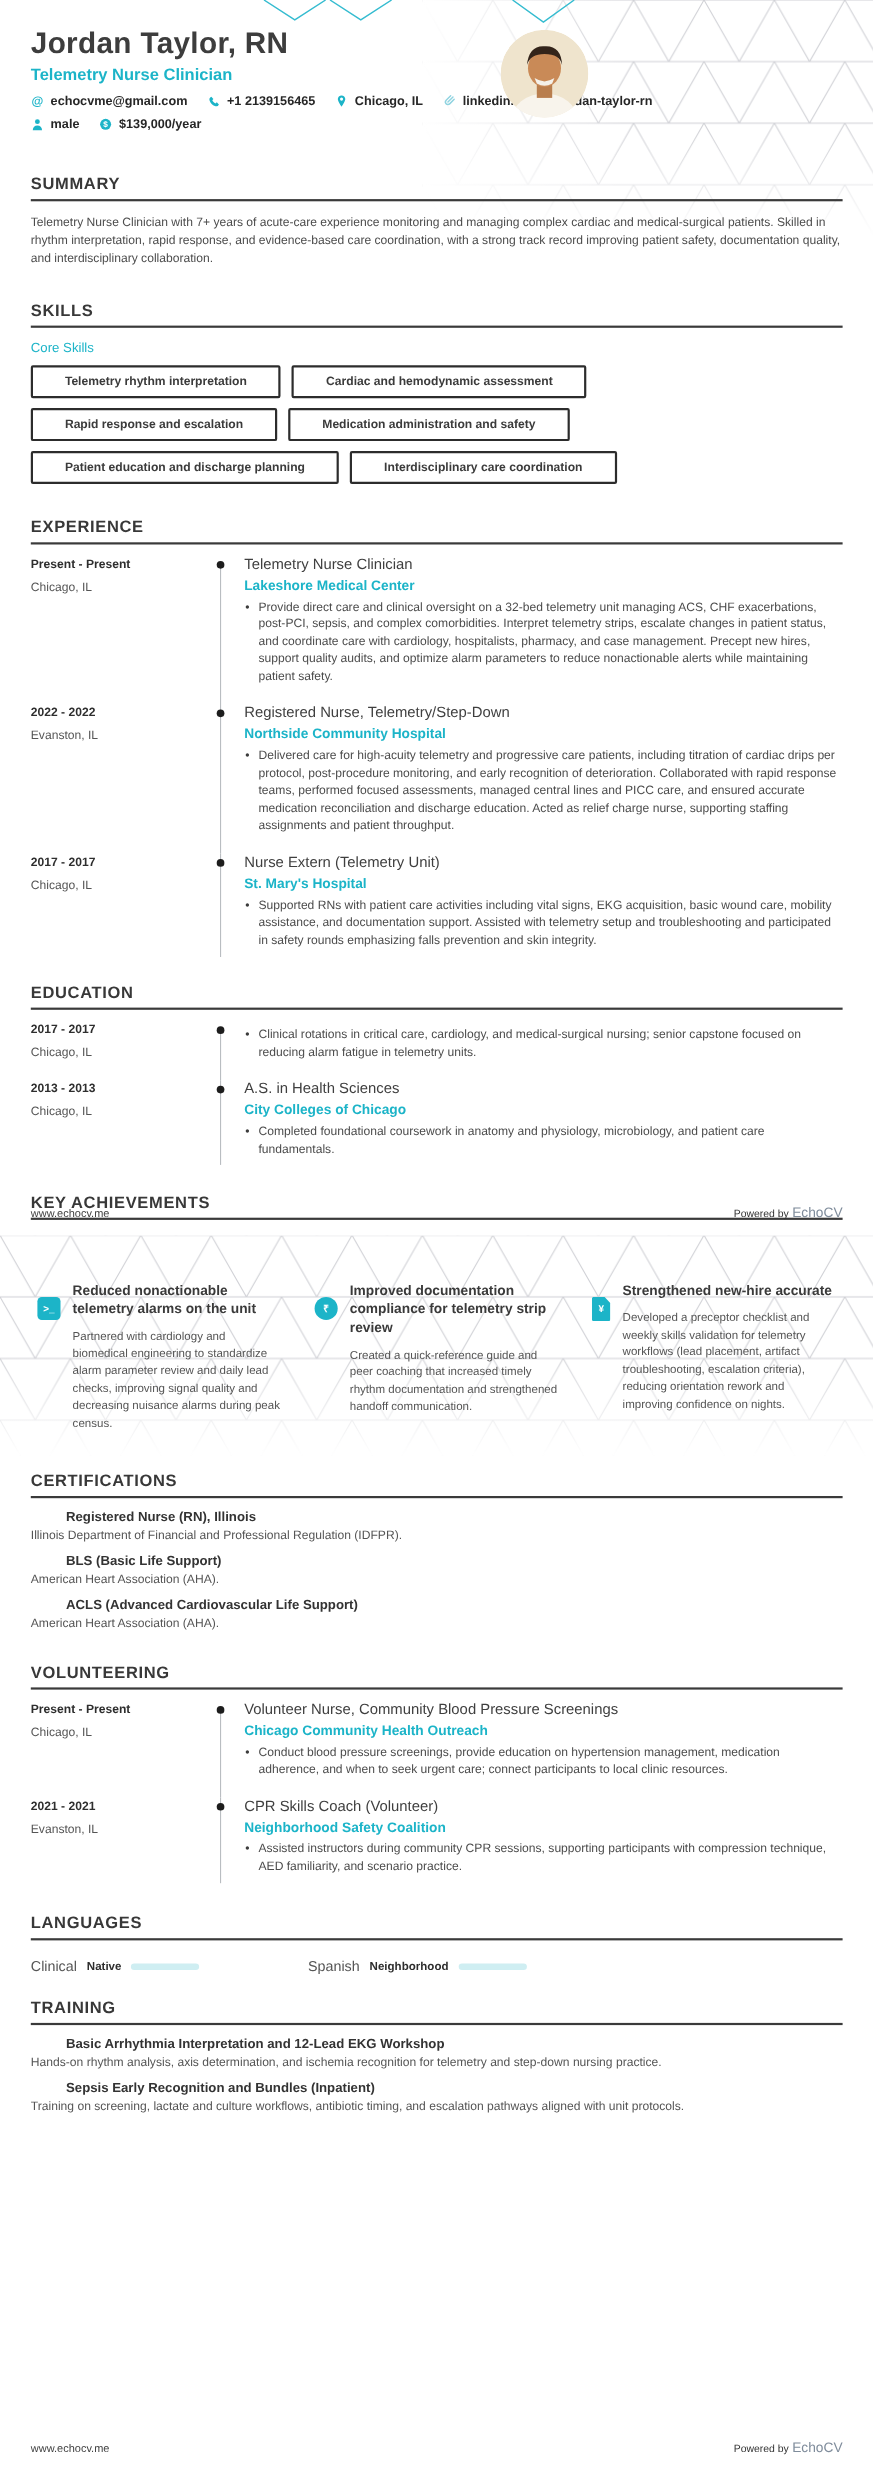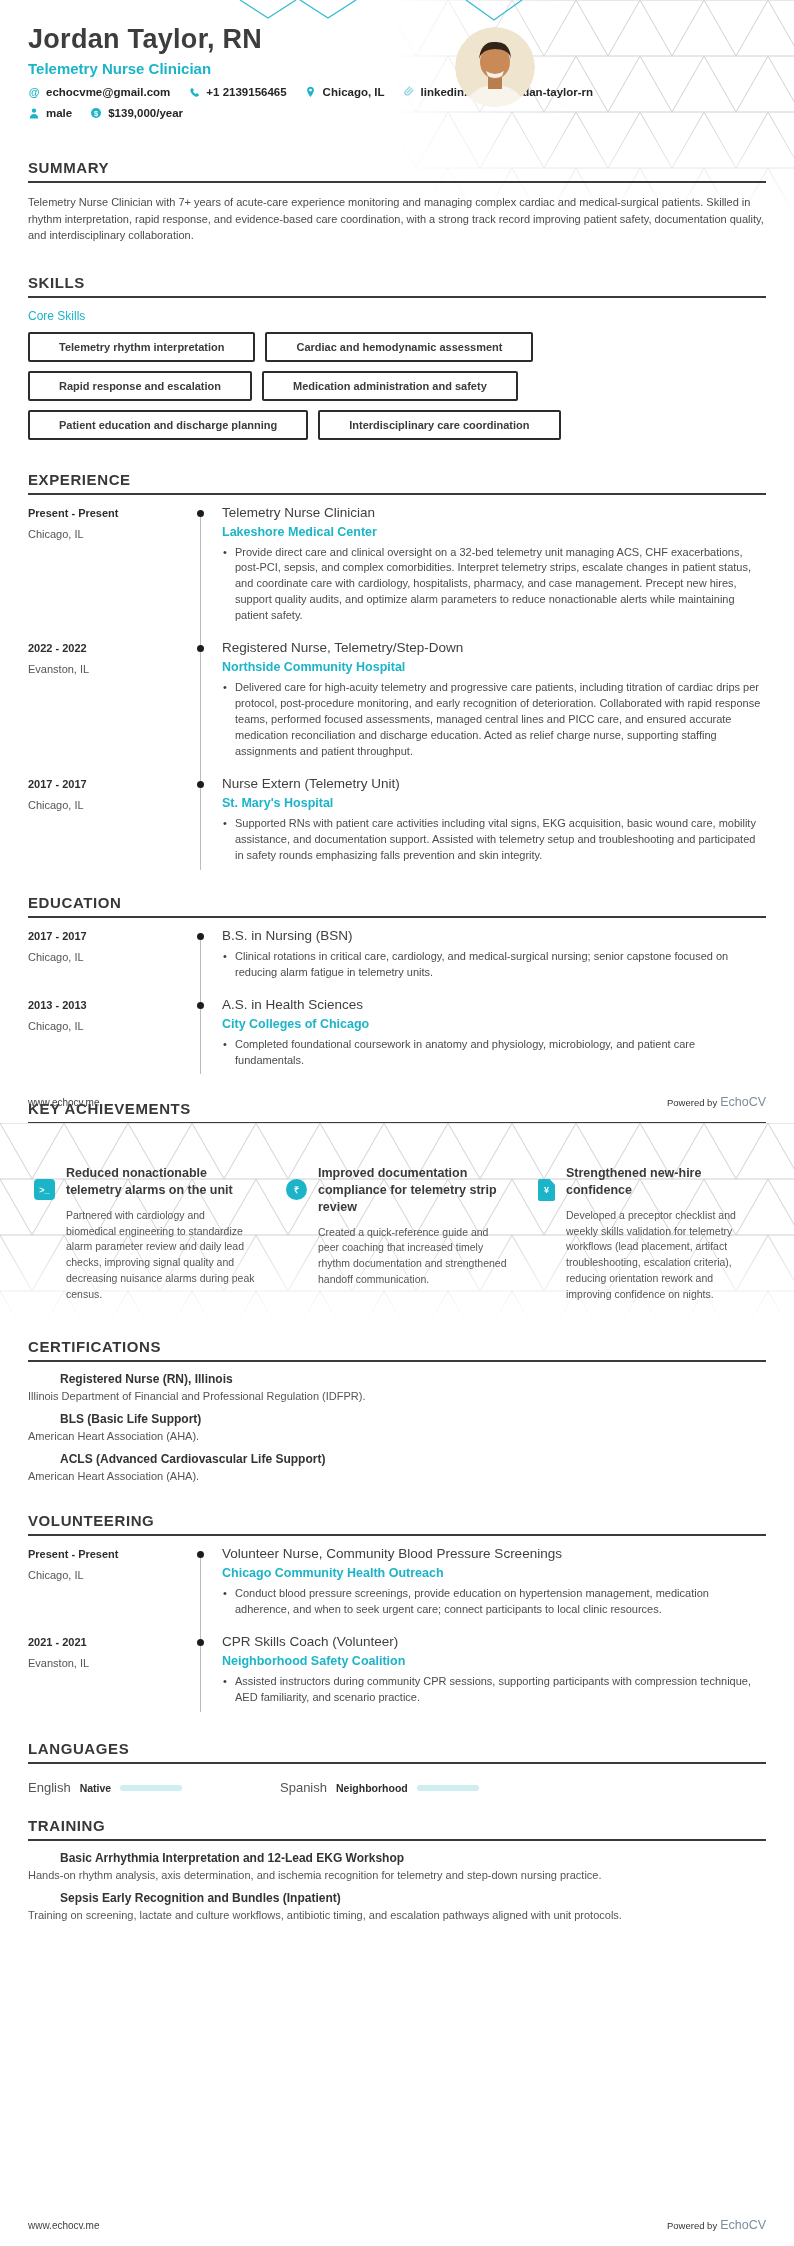--- a/index.html
+++ b/index.html
@@ -260,21 +260,20 @@
       <div class="entries">
         <div class="entry">
           <div class="meta">
               <div class="dates">2017 - 2017</div>
               <div class="loc">Chicago, IL</div>
             </div>
           <div class="tl">
               <span class="dot"></span>
             </div>
           <div class="content">
-            <div class="jtitle">B.S. in Nursing (BSN)</div>
             <ul class="blist">
                 <li>Clinical rotations in critical care, cardiology, and medical-surgical nursing; senior capstone focused on reducing alarm fatigue in telemetry units.</li>
               </ul>
           </div>
         </div>
         <div class="entry">
           <div class="meta">
               <div class="dates">2013 - 2013</div>
               <div class="loc">Chicago, IL</div>
             </div>
@@ -331,21 +330,21 @@
         <div>
           <div class="ach-title">Improved documentation compliance for telemetry strip review</div>
           <div class="ach-text">Created a quick-reference guide and peer coaching that increased timely rhythm documentation and strengthened handoff communication.</div>
         </div>
       </div>
       <div class="ach">
         <span class="ach-icon icon-doc">
             <span>¥</span>
           </span>
         <div>
-          <div class="ach-title">Strengthened new-hire confidence</div>
+          <div class="ach-title">Strengthened new-hire accurate</div>
           <div class="ach-text">Developed a preceptor checklist and weekly skills validation for telemetry workflows (lead placement, artifact troubleshooting, escalation criteria), reducing orientation rework and improving confidence on nights.</div>
         </div>
       </div>
     </div>
 
     <div class="section" style="margin-top:36px;">
       <h2 class="sec">CERTIFICATIONS</h2>
       <div class="cert">
         <div class="cert-title">Registered Nurse (RN), Illinois</div>
         <div class="cert-org">Illinois Department of Financial and Professional Regulation (IDFPR).</div>
@@ -395,21 +394,21 @@
               </ul>
           </div>
         </div>
       </div>
     </div>
 
     <div class="section" style="margin-top:18px;">
       <h2 class="sec">LANGUAGES</h2>
       <div class="langs">
         <div class="lang">
-          <span class="lang-name">English</span>
+          <span class="lang-name">Clinical</span>
           <span class="lang-level">Native</span>
           <span class="bar"><span class="bar-fill" style="width: 100%;"></span></span>
         </div>
         <div class="lang">
           <span class="lang-name">Spanish</span>
           <span class="lang-level">Neighborhood</span>
           <span class="bar"><span class="bar-fill" style="width: 38%;"></span></span>
         </div>
       </div>
     </div>

